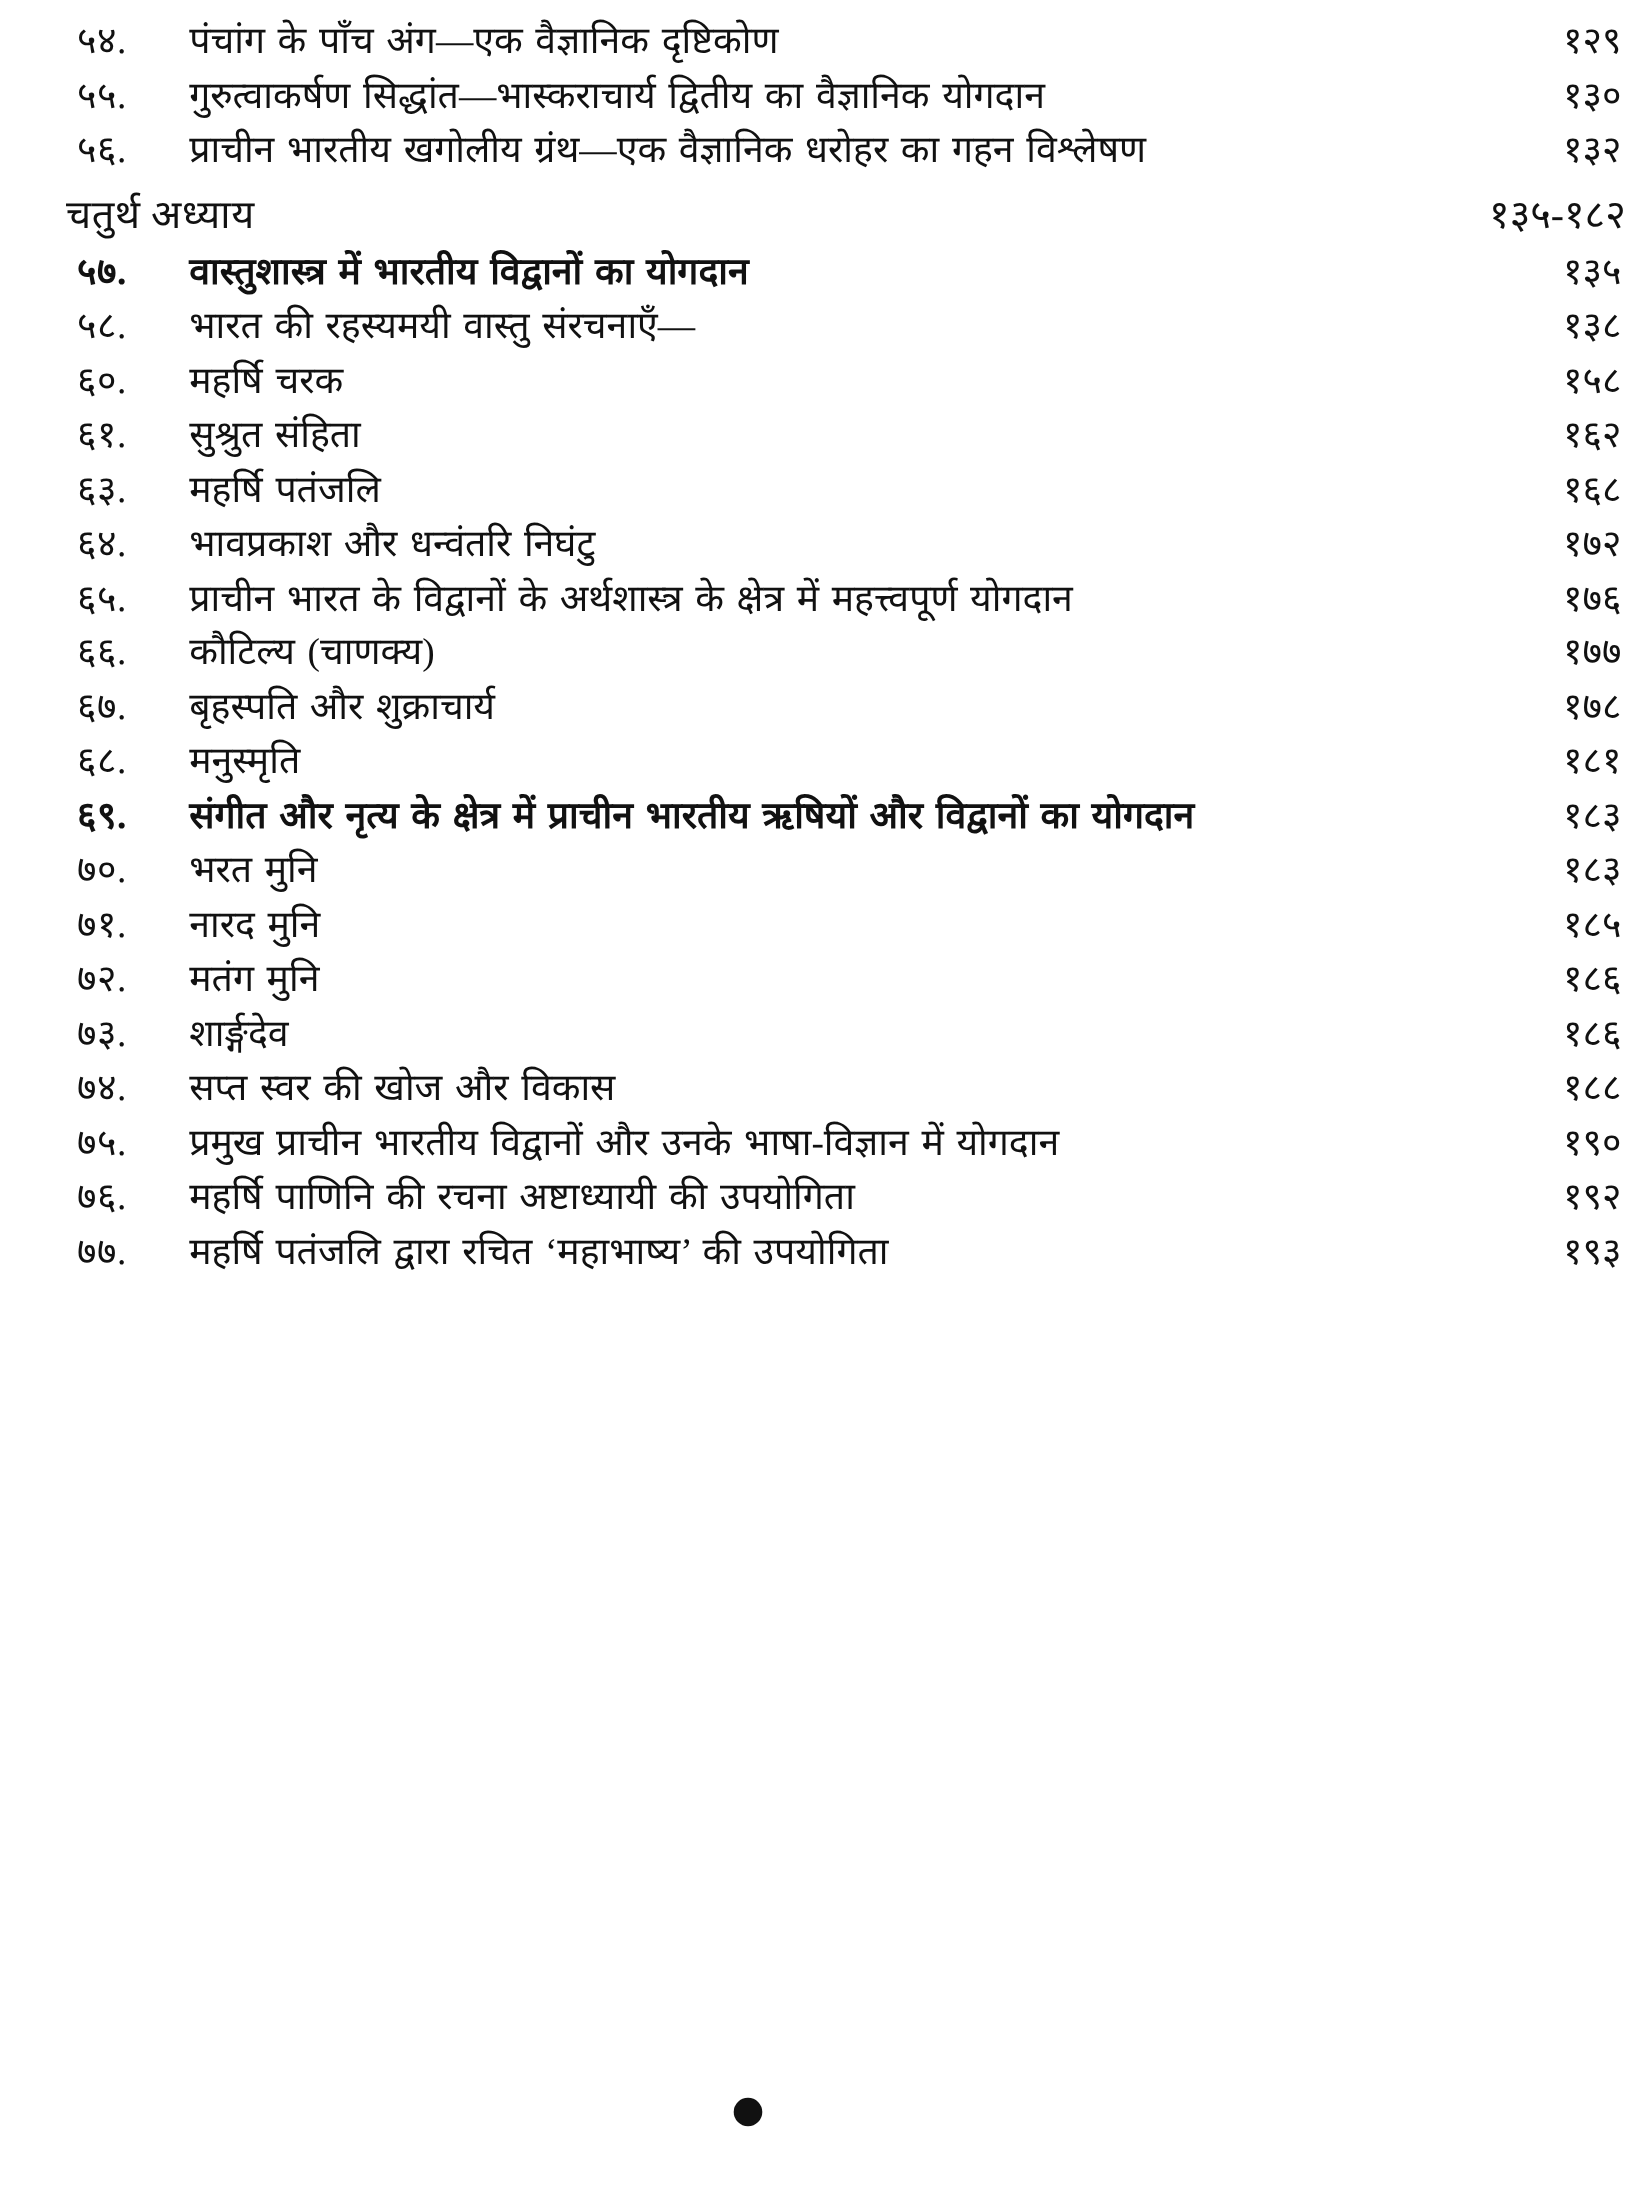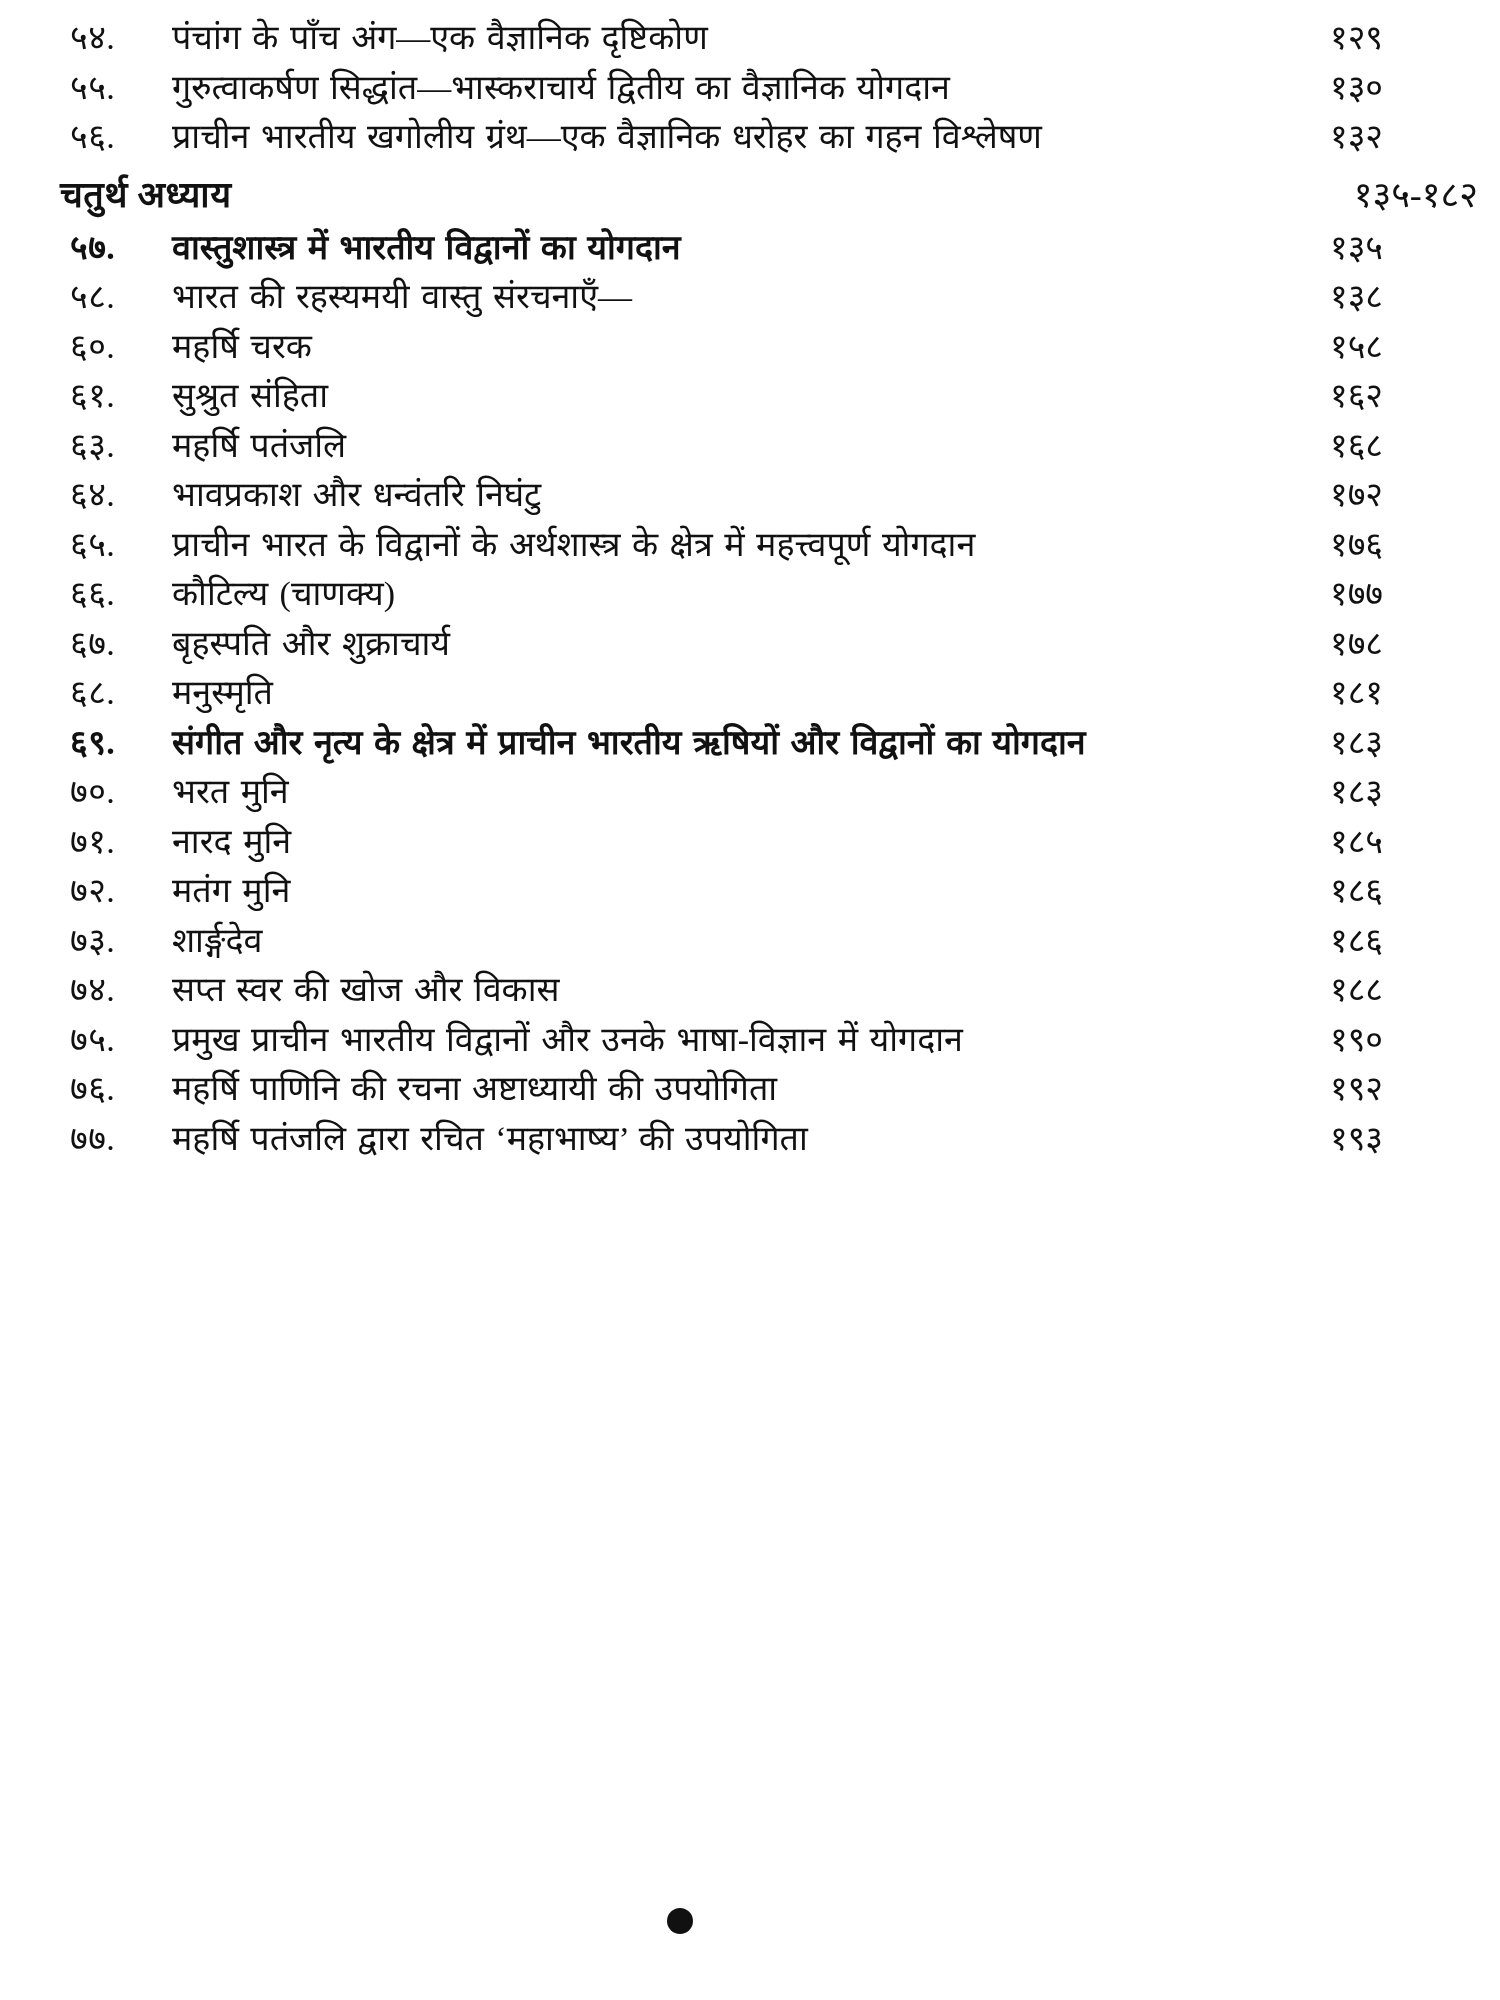--- a/index.html
+++ b/index.html
@@ -47,40 +47,40 @@
   }
   .title {
     flex: 1 1 auto;
     font-size: 34px;
     line-height: 1.28;
     padding-right: 18px;
     word-spacing: 3px;
   }
   .pg {
     flex: 0 0 150px;
-    text-align: left;
+    text-align: right;
     font-size: 34px;
     line-height: 1.28;
     align-self: flex-end;
     white-space: nowrap;
     padding-right: 6px;
     box-sizing: border-box;
   }
   
   .chapter {
     display: flex;
     align-items: baseline;
     width: 100%;
     margin-top: 10px;
     margin-bottom: 8px;
   }
   .chapter .ch-title {
     flex: 1 1 auto;
     font-size: 36px;
-    font-weight: bold;
+    font-weight: normal;
     padding-left: 0px;
     letter-spacing: 0.5px;
   }
   .chapter .ch-range {
     flex: 0 0 290px;
     text-align: right;
     font-size: 36px;
     font-weight: normal;
     white-space: nowrap;
     padding-right: 2px;

